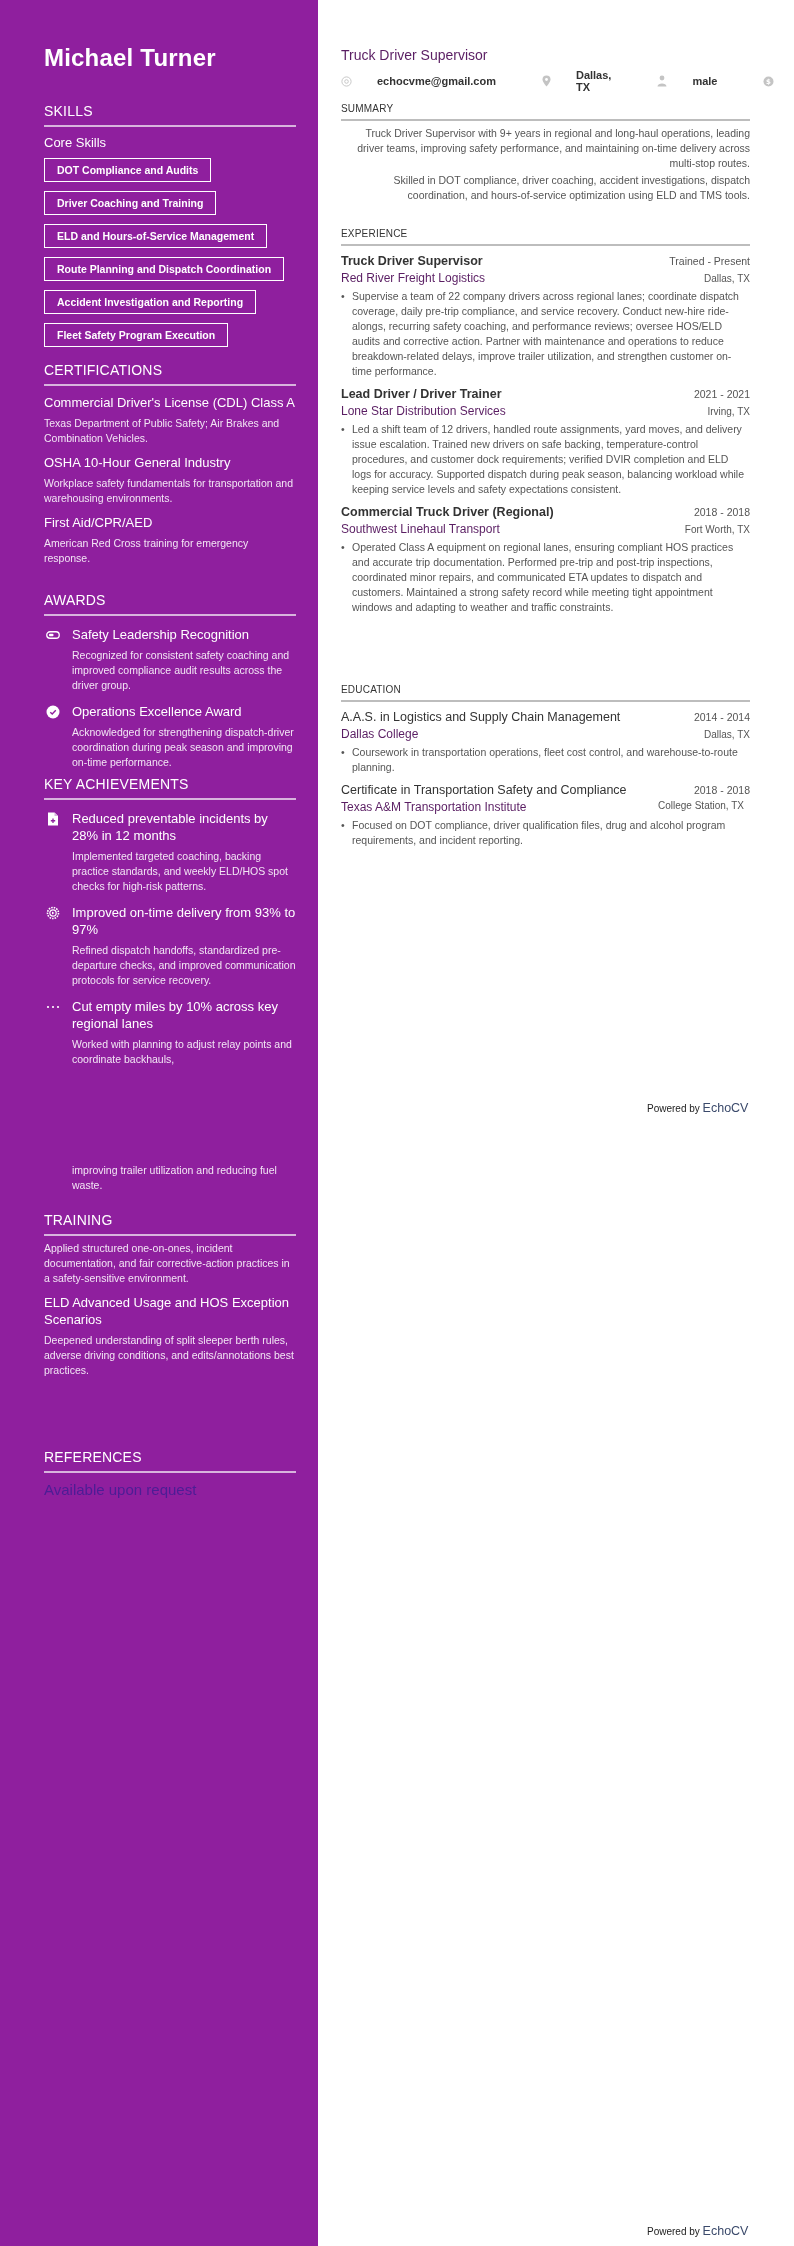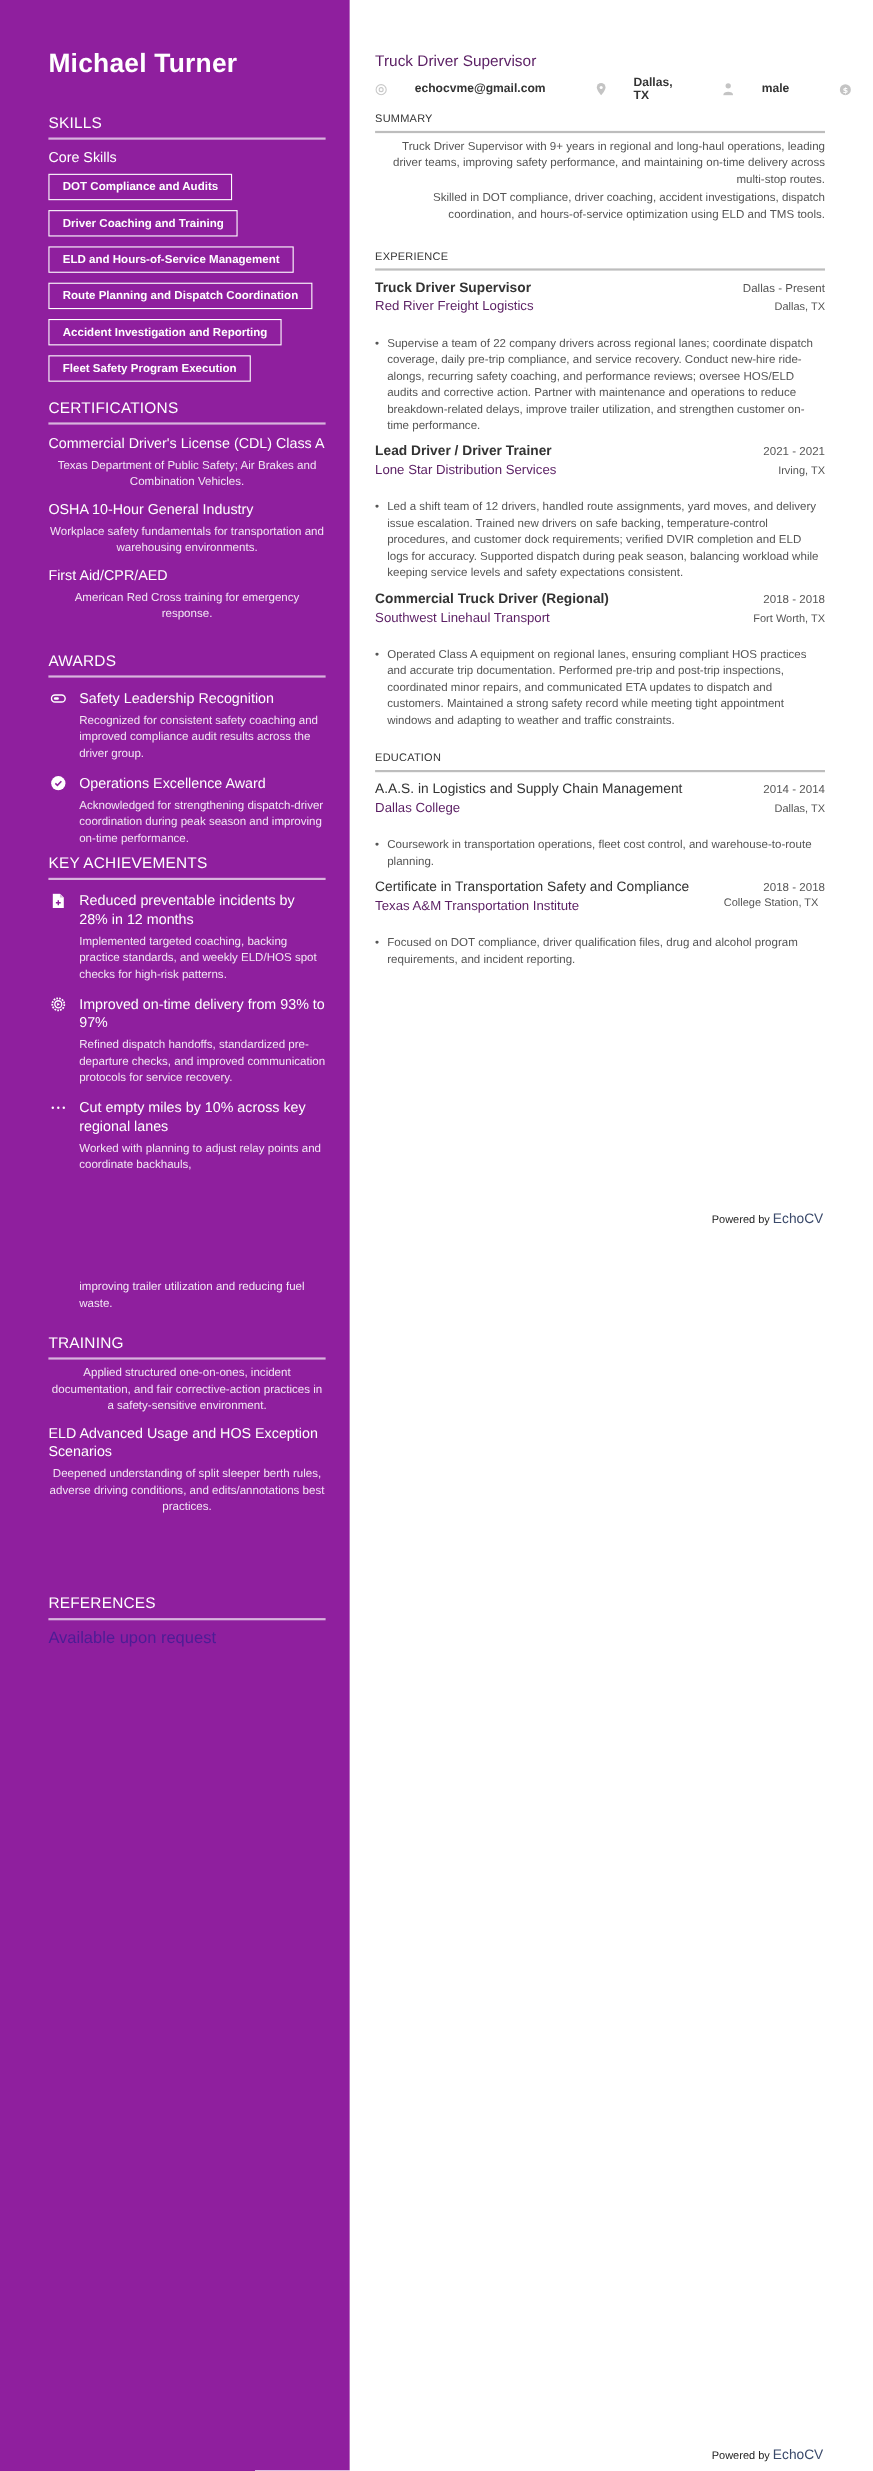--- a/index.html
+++ b/index.html
@@ -9,21 +9,21 @@
   .main-bg { position: absolute; left: 318px; top: 0; right: 0; height: 2246px; background: #fff; }
 
   
   .s-abs { position: absolute; left: 44px; width: 252px; color: #fff; }
   .name { font-size: 24px; font-weight: bold; color: #fff; letter-spacing: 0.2px; }
   .s-heading { font-size: 14px; color: #fff; padding-bottom: 6px; border-bottom: 2px solid #d8b4dd; letter-spacing: 0.2px; }
   .core-label { font-size: 13px; color: #fff; margin-top: 8px; }
   .skill-tag { display: inline-block; border: 1px solid #fff; color: #fff; font-size: 10.5px; font-weight: bold; padding: 5px 12px; margin-top: 8px; white-space: nowrap; }
   .skill-list { display: flex; flex-direction: column; align-items: flex-start; }
   .cert-title { font-size: 13px; color: #fff; margin-top: 8px; line-height: 17px; }
-  .cert-desc { font-size: 10.5px; color: #f3e6f5; margin-top: 5px; line-height: 15px; text-align: center; }
+  .cert-desc { font-size: 10.5px; color: #f3e6f5; margin-top: 5px; line-height: 15px; }
   .icon-item { position: relative; padding-left: 28px; margin-top: 10px; }
   .icon-item .ic { position: absolute; left: 2px; top: 2px; width: 14px; height: 14px; display: flex; align-items: center; justify-content: center; }
   .item-title { font-size: 13px; color: #fff; line-height: 17px; }
   .item-desc { font-size: 10.5px; color: #f3e6f5; margin-top: 5px; line-height: 15px; }
   .ref-text { font-size: 15px; color: #4c1d95; margin-top: 8px; }
 
   
   .m-abs { position: absolute; left: 341px; width: 409px; }
   .job-title-top { font-size: 14px; color: #5a1e63; }
   .contact-row { display: flex; align-items: center; gap: 23px; margin-top: 6px; font-size: 11px; font-weight: bold; color: #333; }
@@ -31,21 +31,21 @@
   .contact-row .cgap { width: 8px; }
   .m-heading { font-size: 10px; color: #333; padding-bottom: 5px; border-bottom: 2px solid #bdbdbd; letter-spacing: 0.2px; }
   .summary p { font-size: 10.5px; color: #555; line-height: 15px; margin-top: 5px; text-align: right; }
   .entry { margin-top: 8px; }
   .entry-row { display: flex; justify-content: space-between; align-items: baseline; }
   .entry-title { font-size: 12.5px; font-weight: bold; color: #333; }
   .entry-title.normal { font-weight: normal; }
   .entry-date { font-size: 10.5px; color: #555; }
   .entry-org { font-size: 12px; color: #5a1e63; margin-top: 3px; }
   .entry-loc { font-size: 10px; color: #555; text-align: right; }
-  .bullet { position: relative; padding-left: 11px; font-size: 10.5px; color: #555; line-height: 15px; margin-top: 20px; }
+  .bullet { position: relative; padding-left: 11px; font-size: 10.5px; color: #555; line-height: 15px; margin-top: 4px; }
   .bullet::before { content: "•"; position: absolute; left: 0; top: 0; color: #555; }
   .powered { position: absolute; font-size: 10px; color: #222; }
   .powered .brand { font-size: 12.5px; color: #3b4a6b; }
 </style>
 </head>
 <body>
 
 <div class="sidebar"></div>
 <div class="main-bg"></div>
 
@@ -195,21 +195,21 @@
   <p>Truck Driver Supervisor with 9+ years in regional and long-haul operations, leading driver teams, improving safety performance, and maintaining on-time delivery across multi-stop routes.</p>
   <p style="margin-top:2px">Skilled in DOT compliance, driver coaching, accident investigations, dispatch coordination, and hours-of-service optimization using ELD and TMS tools.</p>
 </div>
 
 <div class="m-abs" style="top:228px;">
   <div class="m-heading">EXPERIENCE</div>
 
   <div class="entry">
     <div class="entry-row">
       <span class="entry-title">Truck Driver Supervisor</span>
-      <span class="entry-date">Dallas - Present</span>
+      <span class="entry-date">Trained - Present</span>
     </div>
     <div class="entry-row">
       <span class="entry-org">Red River Freight Logistics</span>
       <span class="entry-loc">Dallas, TX</span>
     </div>
     <div class="bullet">Supervise a team of 22 company drivers across regional lanes; coordinate dispatch coverage, daily pre-trip compliance, and service recovery. Conduct new-hire ride-alongs, recurring safety coaching, and performance reviews; oversee HOS/ELD audits and corrective action. Partner with maintenance and operations to reduce breakdown-related delays, improve trailer utilization, and strengthen customer on-time performance.</div>
   </div>
 
   <div class="entry">
     <div class="entry-row">

